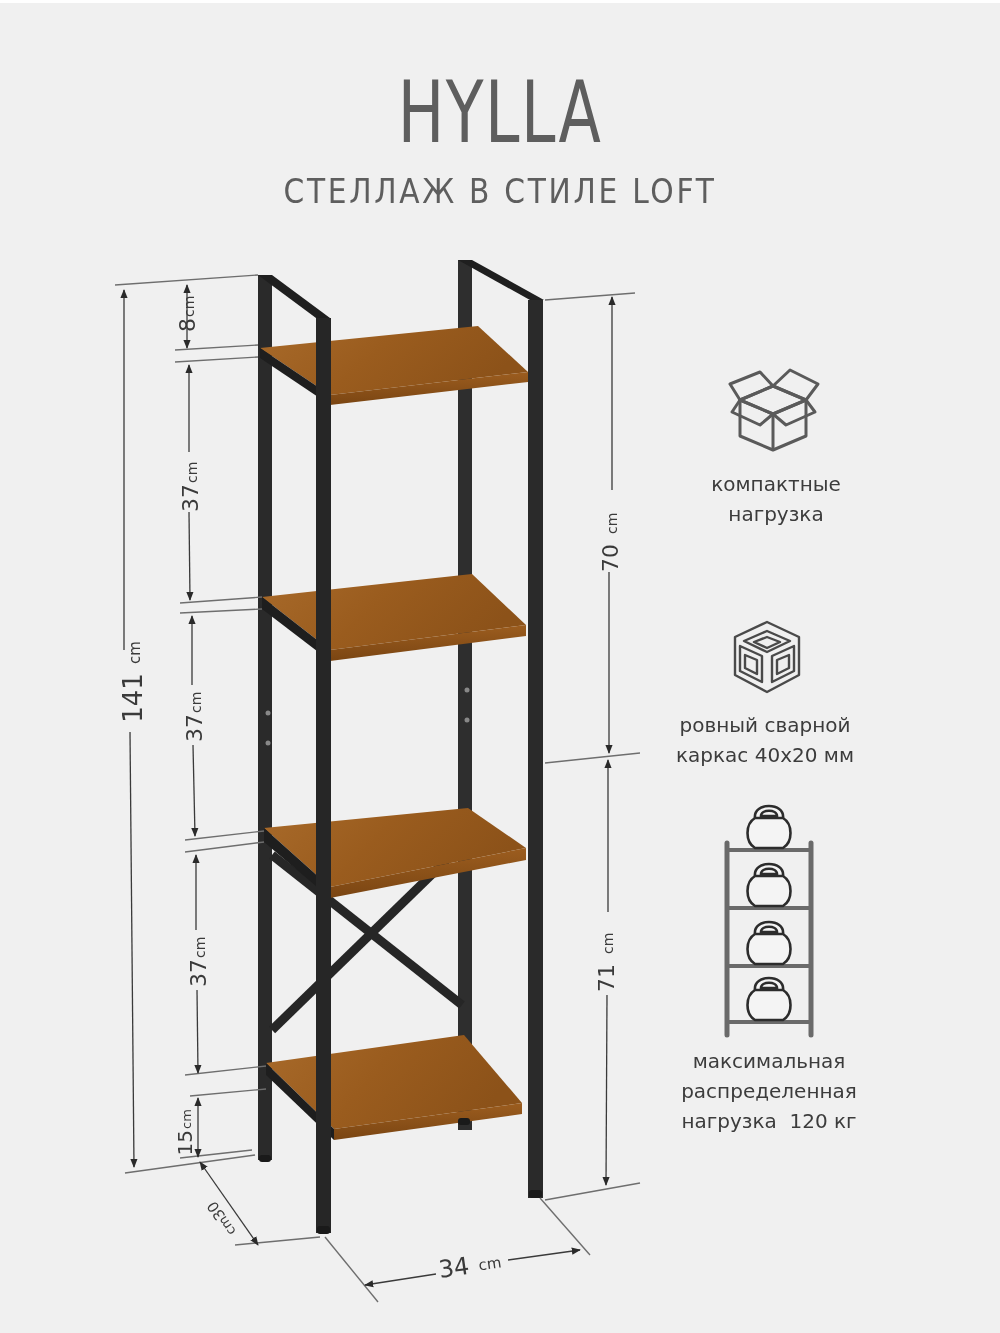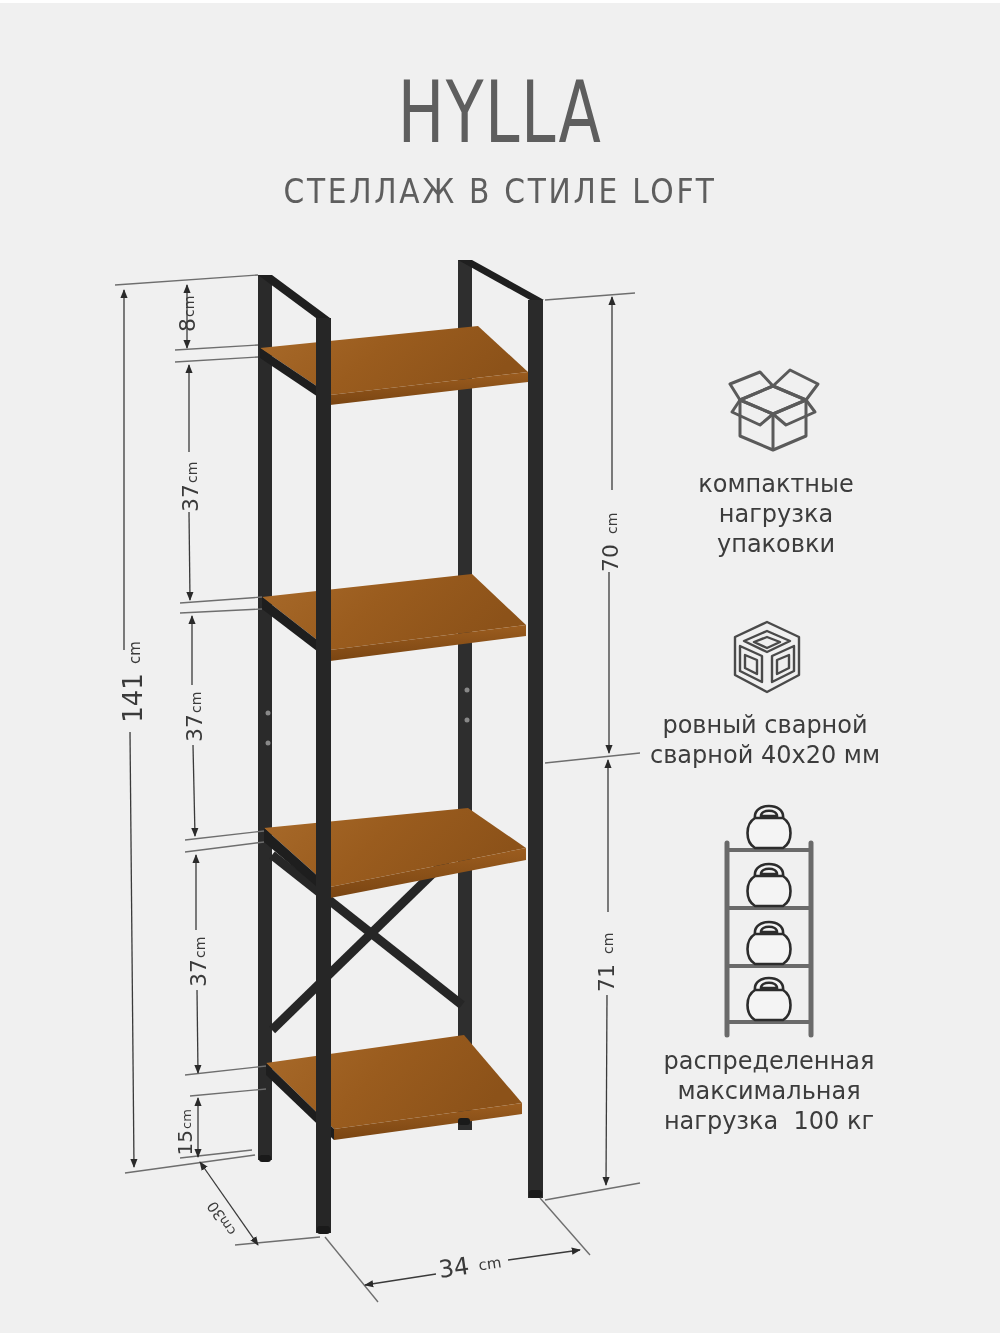--- a/index.html
+++ b/index.html
@@ -32,21 +32,21 @@
     letter-spacing: 3px;
     transform: scaleX(0.9);
     transform-origin: 500px 0;
   }
   svg.drawing { position: absolute; left: 0; top: 0; }
   .dim-text { font-family: "DejaVu Sans", sans-serif; fill: #3a3a3a; }
   .feature-text {
     position: absolute;
     text-align: center;
     font-family: "DejaVu Sans", sans-serif;
-    font-size: 24px;
+    font-size: 20px;
     line-height: 30px;
     color: #3c3c3c;
     white-space: nowrap;
   }
   .feature-text span { display: block; }
 </style>
 </head>
 <body>
 
 <div class="top-strip"></div>
@@ -268,25 +268,24 @@
           <path d="M-8,-12 C-8,-19 8,-19 8,-12 z"></path>
         <path d="M-14,-10 C-24,-4 -24,14 -14,20 L14,20 C24,14 24,-4 14,-10 z"></path>
       </g>
     </g>
   </g>
 </svg>
 
 <div class="feature-text" style="left:676px; top:469px; width:200px;">
   <span>компактные</span>
   <span>нагрузка</span>
-  <span>упаковки</span>
 </div>
 
 <div class="feature-text" style="left:650px; top:710px; width:230px;text-align:center;">
   <span>ровный сварной</span>
-  <span>сварной 40x20 мм</span>
+  <span>каркас 40x20 мм</span>
 </div>
 
 <div class="feature-text" style="left:662px; top:1046px; width:214px;">
+  <span>максимальная</span>
   <span>распределенная</span>
-  <span>максимальная</span>
-  <span style="white-space:pre">нагрузка  100 кг</span>
+  <span style="white-space:pre">нагрузка  120 кг</span>
 </div>
 
 </body></html>

